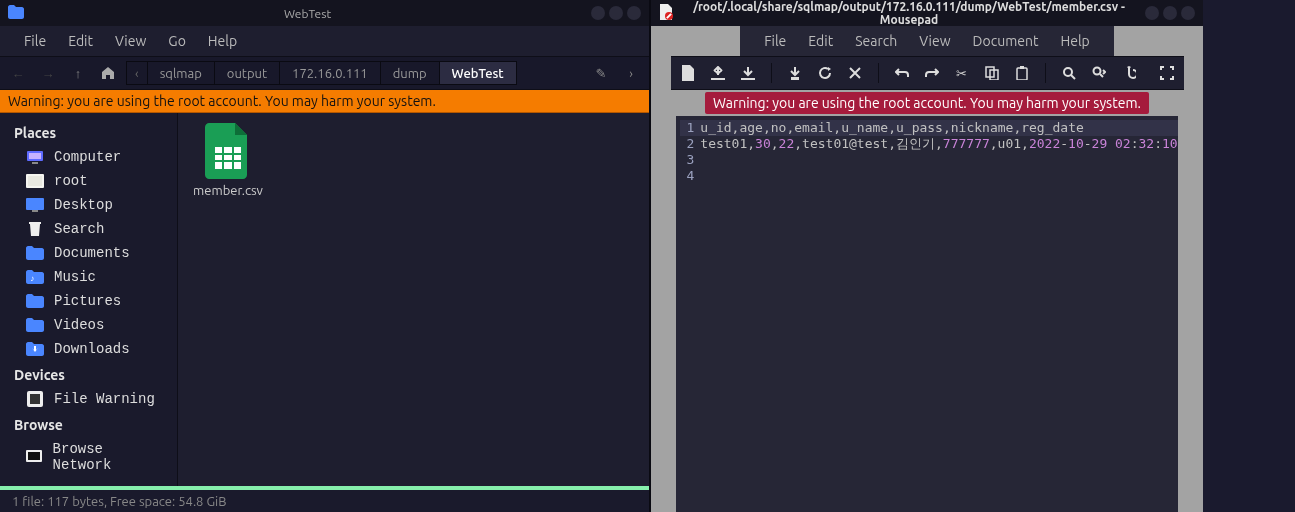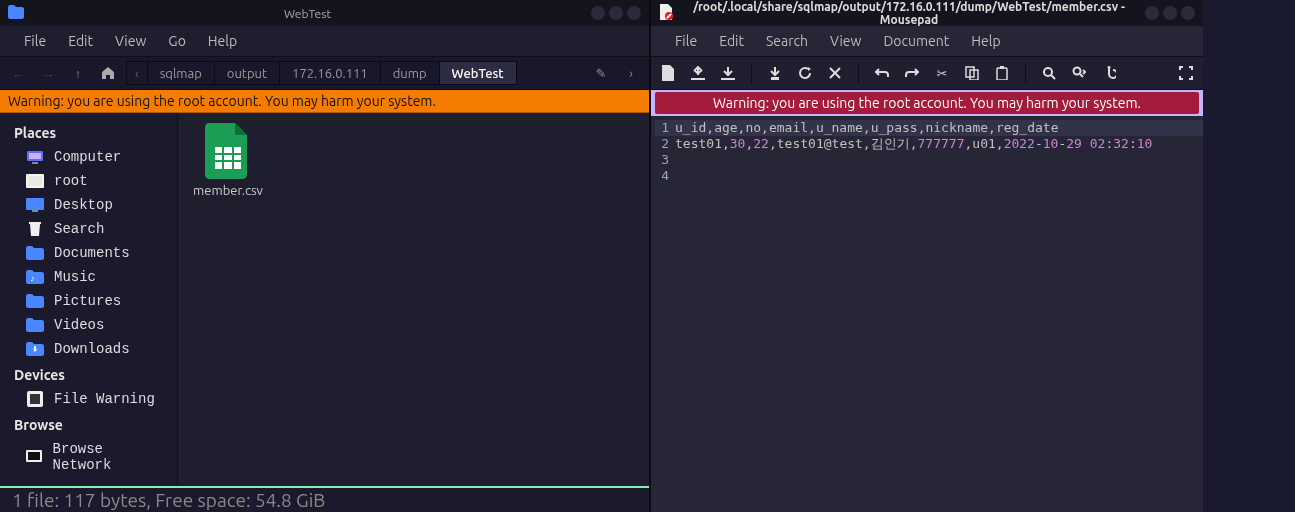--- a/index.html
+++ b/index.html
@@ -8,21 +8,21 @@
     height: 512px;
     background: #1a1a2e;
     font-family: -apple-system, "Segoe UI", Ubuntu, Cantarell, sans-serif;
     font-size: 13px;
     color: #ccc;
     display: flex;
     overflow: hidden;
   }
   .window { display: flex; flex-direction: column; height: 100%; }
   .left-window { width: 651px; background: #c2410c; border-right: 2px solid #0a0a12;}
-  .right-window { width: 552px; background: #c4b5fd; }
+  .right-window { width: 552px; background: #a3a3a3; align-items: center; }
 
   .titlebar {
     height: 26px; background: #14141f; display: flex; align-items: center;
     padding: 0 8px; gap: 8px; position: relative;
   }
   .titlebar .title { flex: 1; text-align: center; color: #aaa; font-size: 12px; }
   .titlebar .controls { display: flex; gap: 4px; }
   .titlebar .ctrl { width: 14px; height: 14px; border-radius: 50%; background: #2a2a3a; }
 
   .menubar {
@@ -70,22 +70,22 @@
     color: #ddd; cursor: default; font-family: Liberation Mono, monospace;
   }
   .side-item .ico { width:18px; height:16px; display:flex;align-items:center;justify-content:center;}
   .content {
     flex: 1; background: #1e1e2f; padding: 10px; position: relative;
   }
   .file-icon { width: 80px; text-align: center; color:#ccc; font-size: 13px; }
   .file-icon svg { width: 46px; height: 56px; }
   .file-icon .fname { margin-top: 2px; }
   .statusbar {
-    height: 26px; background: #1a1a2c; border-top: 2px solid #86efac;
-    display:flex; align-items:center; padding: 0 12px; color:#888; font-size:19px;
+    height: 26px; background: #1a1a2c; border-top: 4px solid #86efac;
+    display:flex; align-items:center; padding: 0 12px; color:#888; font-size:13px;
   }
 
   
   .ed-toolbar {
     height: 34px; background: #1f1f30; display:flex; align-items:center;
     padding: 0 8px; gap: 10px; border-top:1px solid #0e0e18; border-bottom:1px solid #0e0e18;
   }
   .tb-group { display:flex; gap: 12px; align-items:center; }
   .tb-sep { width: 1px; height: 20px; background: #0e0e18; margin: 0 4px;}
   .tb-btn { width: 18px; height:18px; color:#ccc; display:flex;align-items:center;justify-content:center; }

